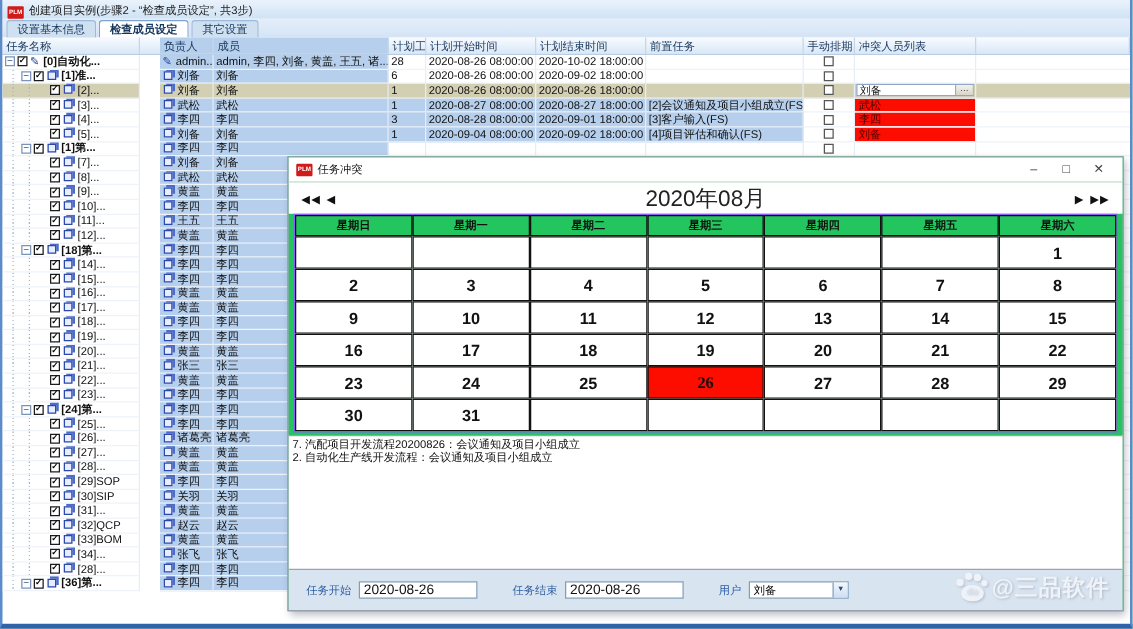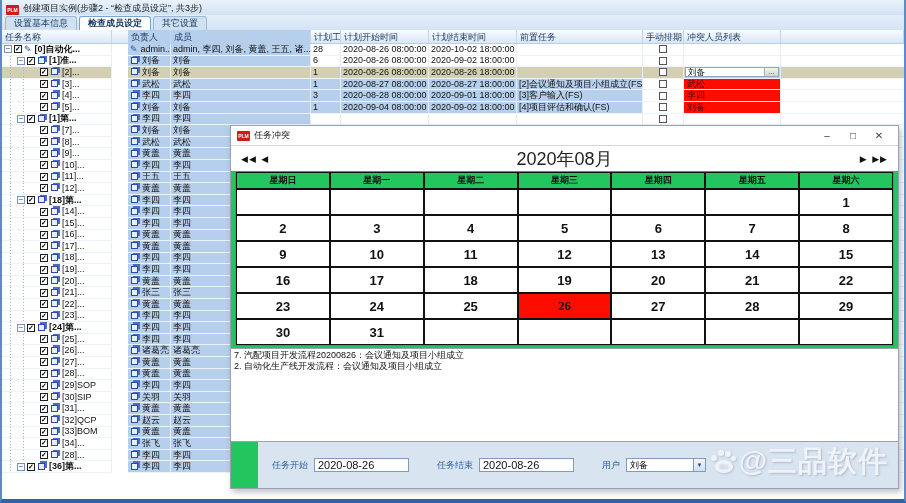--- a/index.html
+++ b/index.html
@@ -77,34 +77,34 @@
   .cal-month { flex: 1; text-align: center; font-size: 18px; color: #222; }
   .cal { margin: 0 4px; border: 1px solid #8b5cf6; }
   .cal-grid { display: grid; grid-template-columns: repeat(7, 1fr); }
   .cal-wd { border: 1px solid #111; height: 17px; font-size: 9px; font-weight: bold; color: #111;
     display: flex; align-items: center; justify-content: center; }
   .cal-day { border: 1px solid #111; height: 26px; font-size: 13px; font-weight: bold; color: #111;
     display: flex; align-items: center; justify-content: center; background: #fff; }
   .cal-day.hl { background: #fc0d00; font-family: Liberation Serif, serif; }
   .dlg-text { flex: 1; margin-top: 2px; border-top: 1px solid #9aa4ad; border-bottom: 1px solid #9aa4ad;
     background: #fff; font-size: 9px; color: #111; padding: 1px 3px; line-height: 11px; }
-  .dlg-footer { height: 46px; background: #d9e4f1; display: flex; align-items: center; padding: 0 14px;
-    position: relative; margin-left: 27px; }
+  .dlg-footer { height: 32px; background: #d9e4f1; display: flex; align-items: center; padding: 0 14px;
+    position: relative; }
   .fld-lab { font-size: 9px; color: #2e5fa3; margin-right: 6px; }
   .fld-in { width: 95px; height: 14px; background: #fff; border: 1px solid #7f9db9; font-size: 11px;
     line-height: 12px; padding: 0 3px; color: #111; margin-right: 28px; }
   .dd { width: 80px; height: 14px; background: #fff; border: 1px solid #7f9db9; display: flex; font-size: 9px; }
   .dd .v { flex: 1; padding: 0 3px; line-height: 12px; }
   .dd .btn { width: 12px; background: linear-gradient(#f2f7fd,#cfdef1); border-left: 1px solid #7f9db9;
     font-size: 6px; line-height: 12px; text-align: center; color: #2c4a74; }
 
   
   .wm { position: absolute; right: 10px; bottom: 6px; display: flex; align-items: center; gap: 2px;
     color: #eff3f8; text-shadow: 1px 1px 2px rgba(140,152,170,.55); }
-  .wm .txt { font-size: 29px; font-weight: bold; letter-spacing: 1px; }
+  .wm .txt { font-size: 18px; font-weight: bold; letter-spacing: 1px; }
   .paw { position: relative; width: 26px; height: 24px; }
   .paw i { position: absolute; background: #eff3f8; border-radius: 50%; box-shadow: 1px 1px 2px rgba(140,152,170,.45); }
   .paw .pad { left: 4px; top: 10px; width: 18px; height: 13px; border-radius: 50% 50% 46% 46%; }
   .paw .t1 { left: 0; top: 5px; width: 6px; height: 6px; }
   .paw .t2 { left: 7px; top: 0; width: 6px; height: 6px; }
   .paw .t3 { left: 14px; top: 1px; width: 6px; height: 6px; }
   .paw .t4 { left: 20px; top: 6px; width: 5px; height: 5px; }
   .paw .du { position: absolute; left: 8px; top: 12px; font-size: 7px; color: #d9e4f1; font-weight: bold; }
 </style>
 </head>

